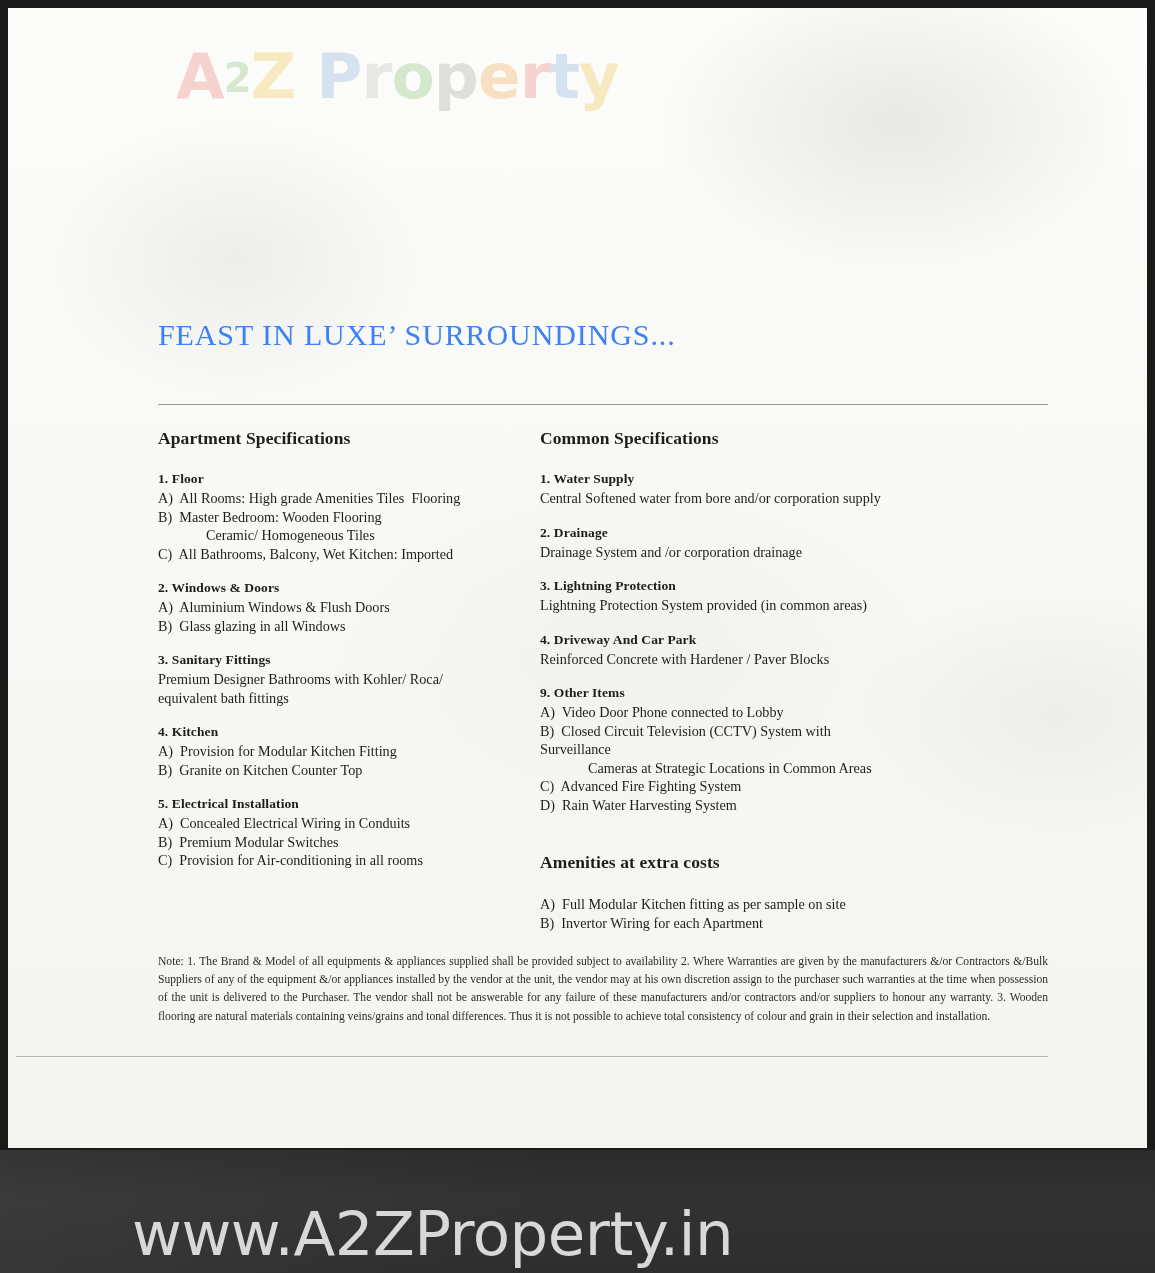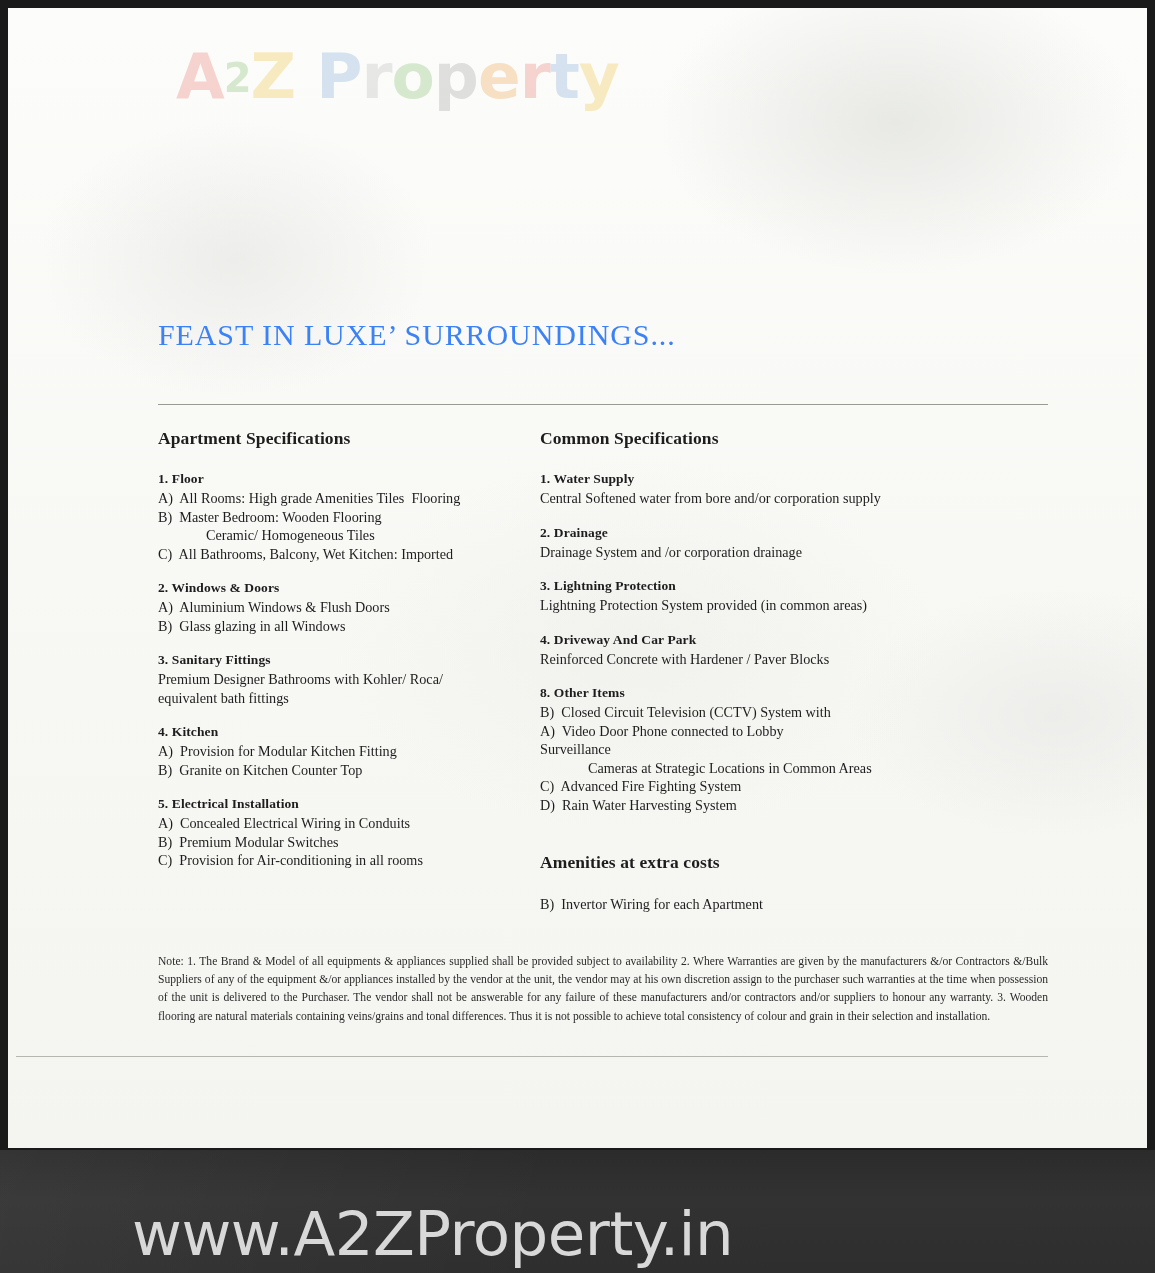--- a/index.html
+++ b/index.html
@@ -268,31 +268,32 @@
         <div class="grp-head">3. Lightning Protection</div>
         <div class="grp-line">Lightning Protection System provided (in common areas)</div>
       </div>
 
       <div class="grp">
         <div class="grp-head">4. Driveway And Car Park</div>
         <div class="grp-line">Reinforced Concrete with Hardener / Paver Blocks</div>
       </div>
 
       <div class="grp">
-        <div class="grp-head">8. Other Items</div>
+        <div class="grp-head">9. Other Items</div>
+        <div class="grp-line indent">A)  Video Door Phone connected to Lobby</div>
         <div class="grp-line indent">B)  Closed Circuit Television (CCTV) System with</div>
-        <div class="grp-line indent">A)  Video Door Phone connected to Lobby</div>
         <div class="grp-line">Surveillance</div>
         <div class="grp-line hang">Cameras at Strategic Locations in Common Areas</div>
         <div class="grp-line indent">C)  Advanced Fire Fighting System</div>
         <div class="grp-line indent">D)  Rain Water Harvesting System</div>
       </div>
 
       <div class="col-title amen">Amenities at extra costs</div>
       <div class="grp">
+        <div class="grp-line indent">A)  Full Modular Kitchen fitting as per sample on site</div>
         <div class="grp-line indent">B)  Invertor Wiring for each Apartment</div>
       </div>
     </div>
 
     <div class="note">Note:   1. The Brand &amp; Model of all equipments &amp; appliances supplied shall be provided subject to availability  2. Where Warranties are given by the manufacturers &amp;/or Contractors &amp;/Bulk Suppliers of any of the equipment &amp;/or appliances installed by the vendor at the unit, the vendor may at his own discretion assign to the purchaser such warranties at the time when possession of the unit is delivered to the Purchaser. The vendor shall not be answerable for any failure of these manufacturers and/or contractors and/or suppliers to honour any warranty.   3.   Wooden flooring are natural materials containing veins/grains and tonal differences. Thus it is not possible to achieve total consistency of colour and grain in their selection and installation.</div>
     <div class="rule-bottom"></div>
 
   </div>
 
   <div class="top-strip"></div>

